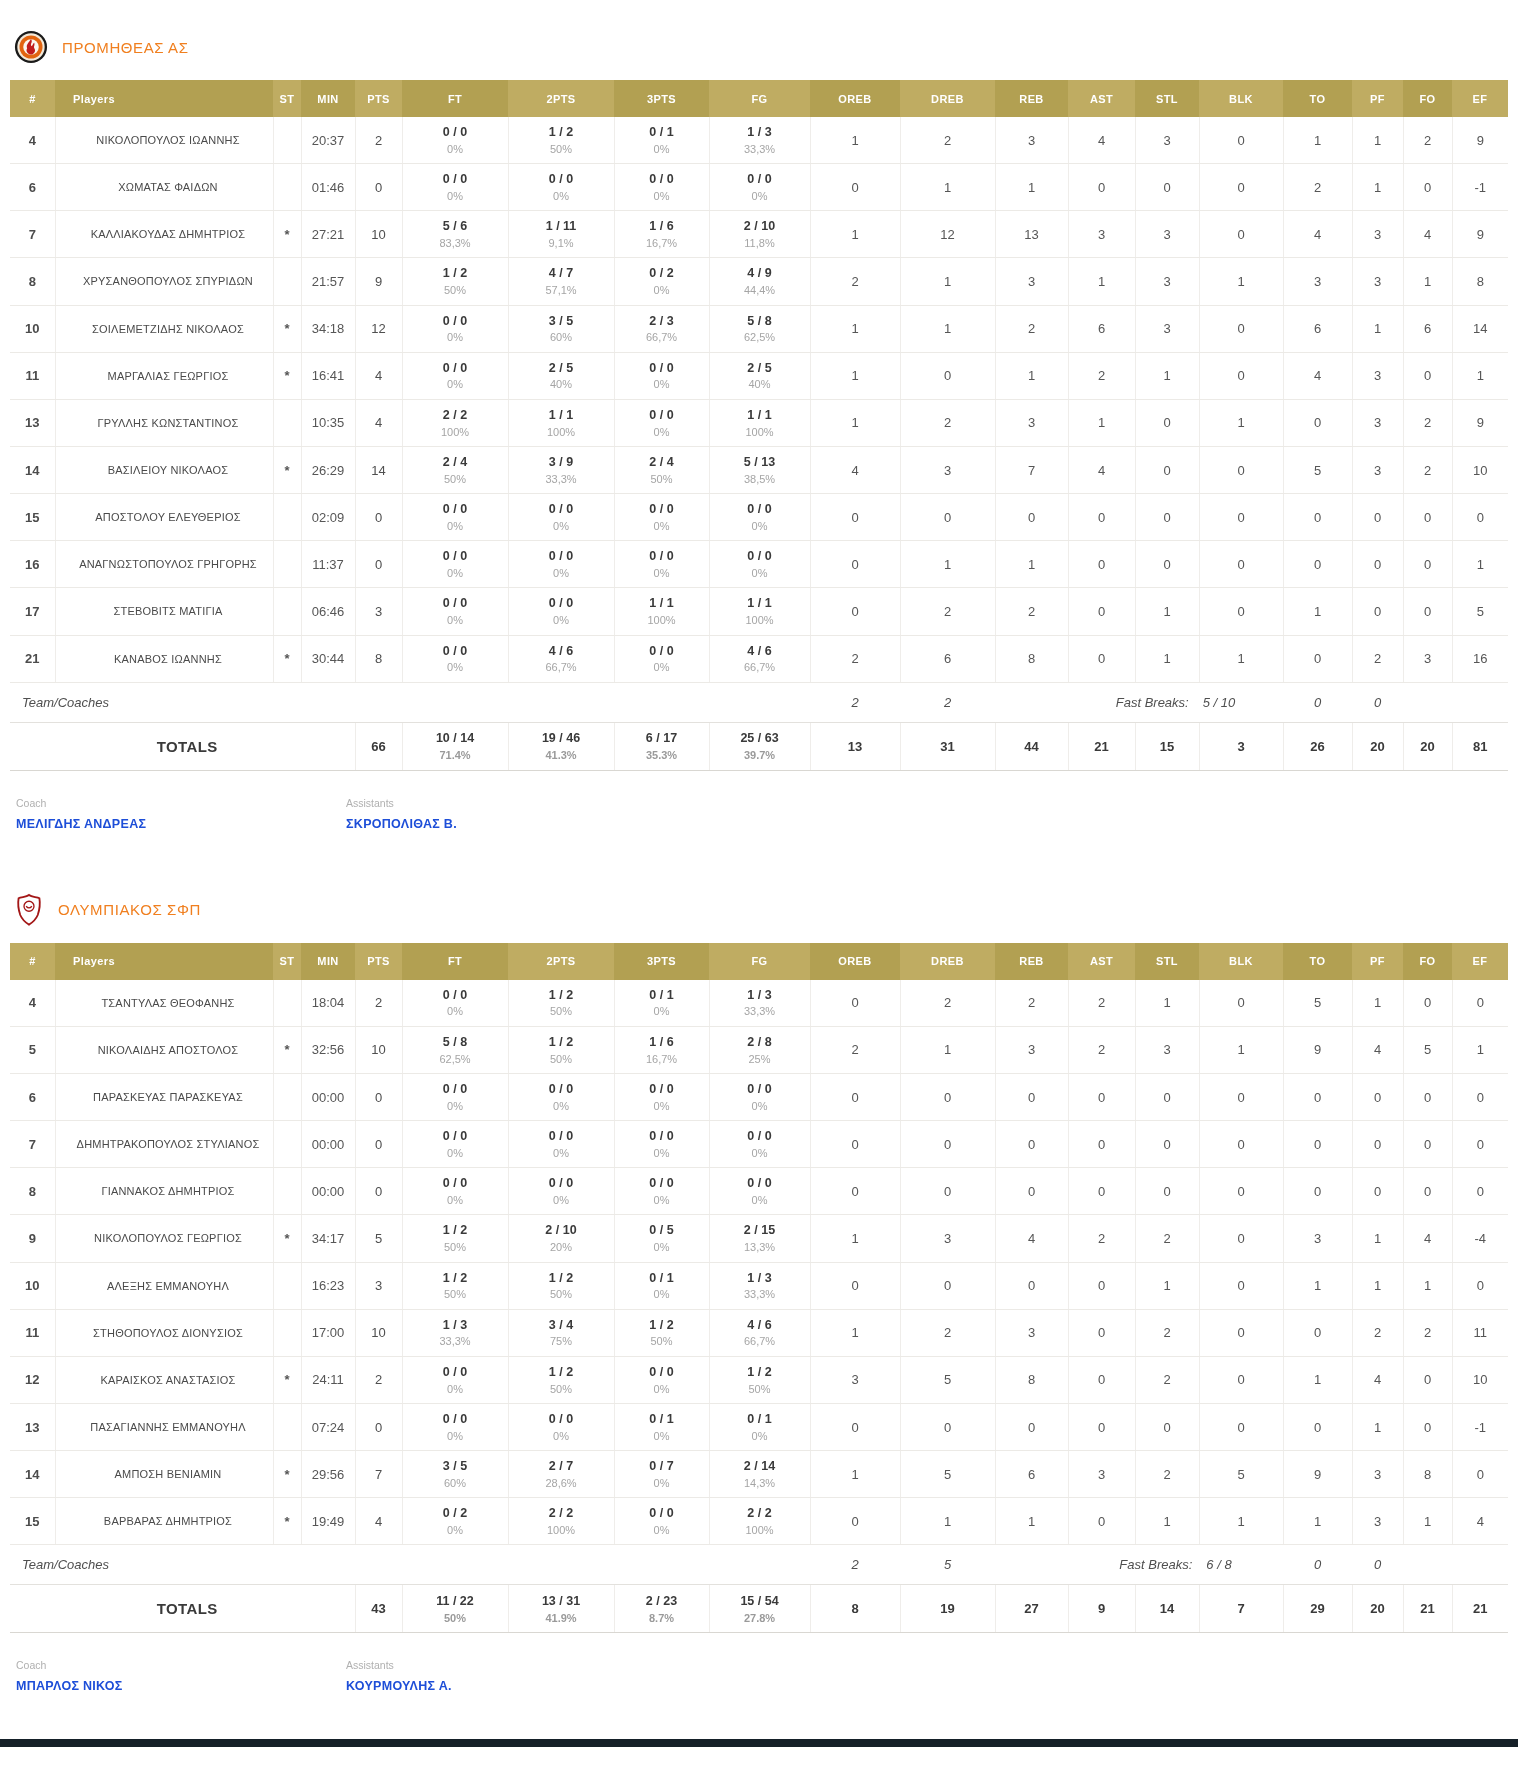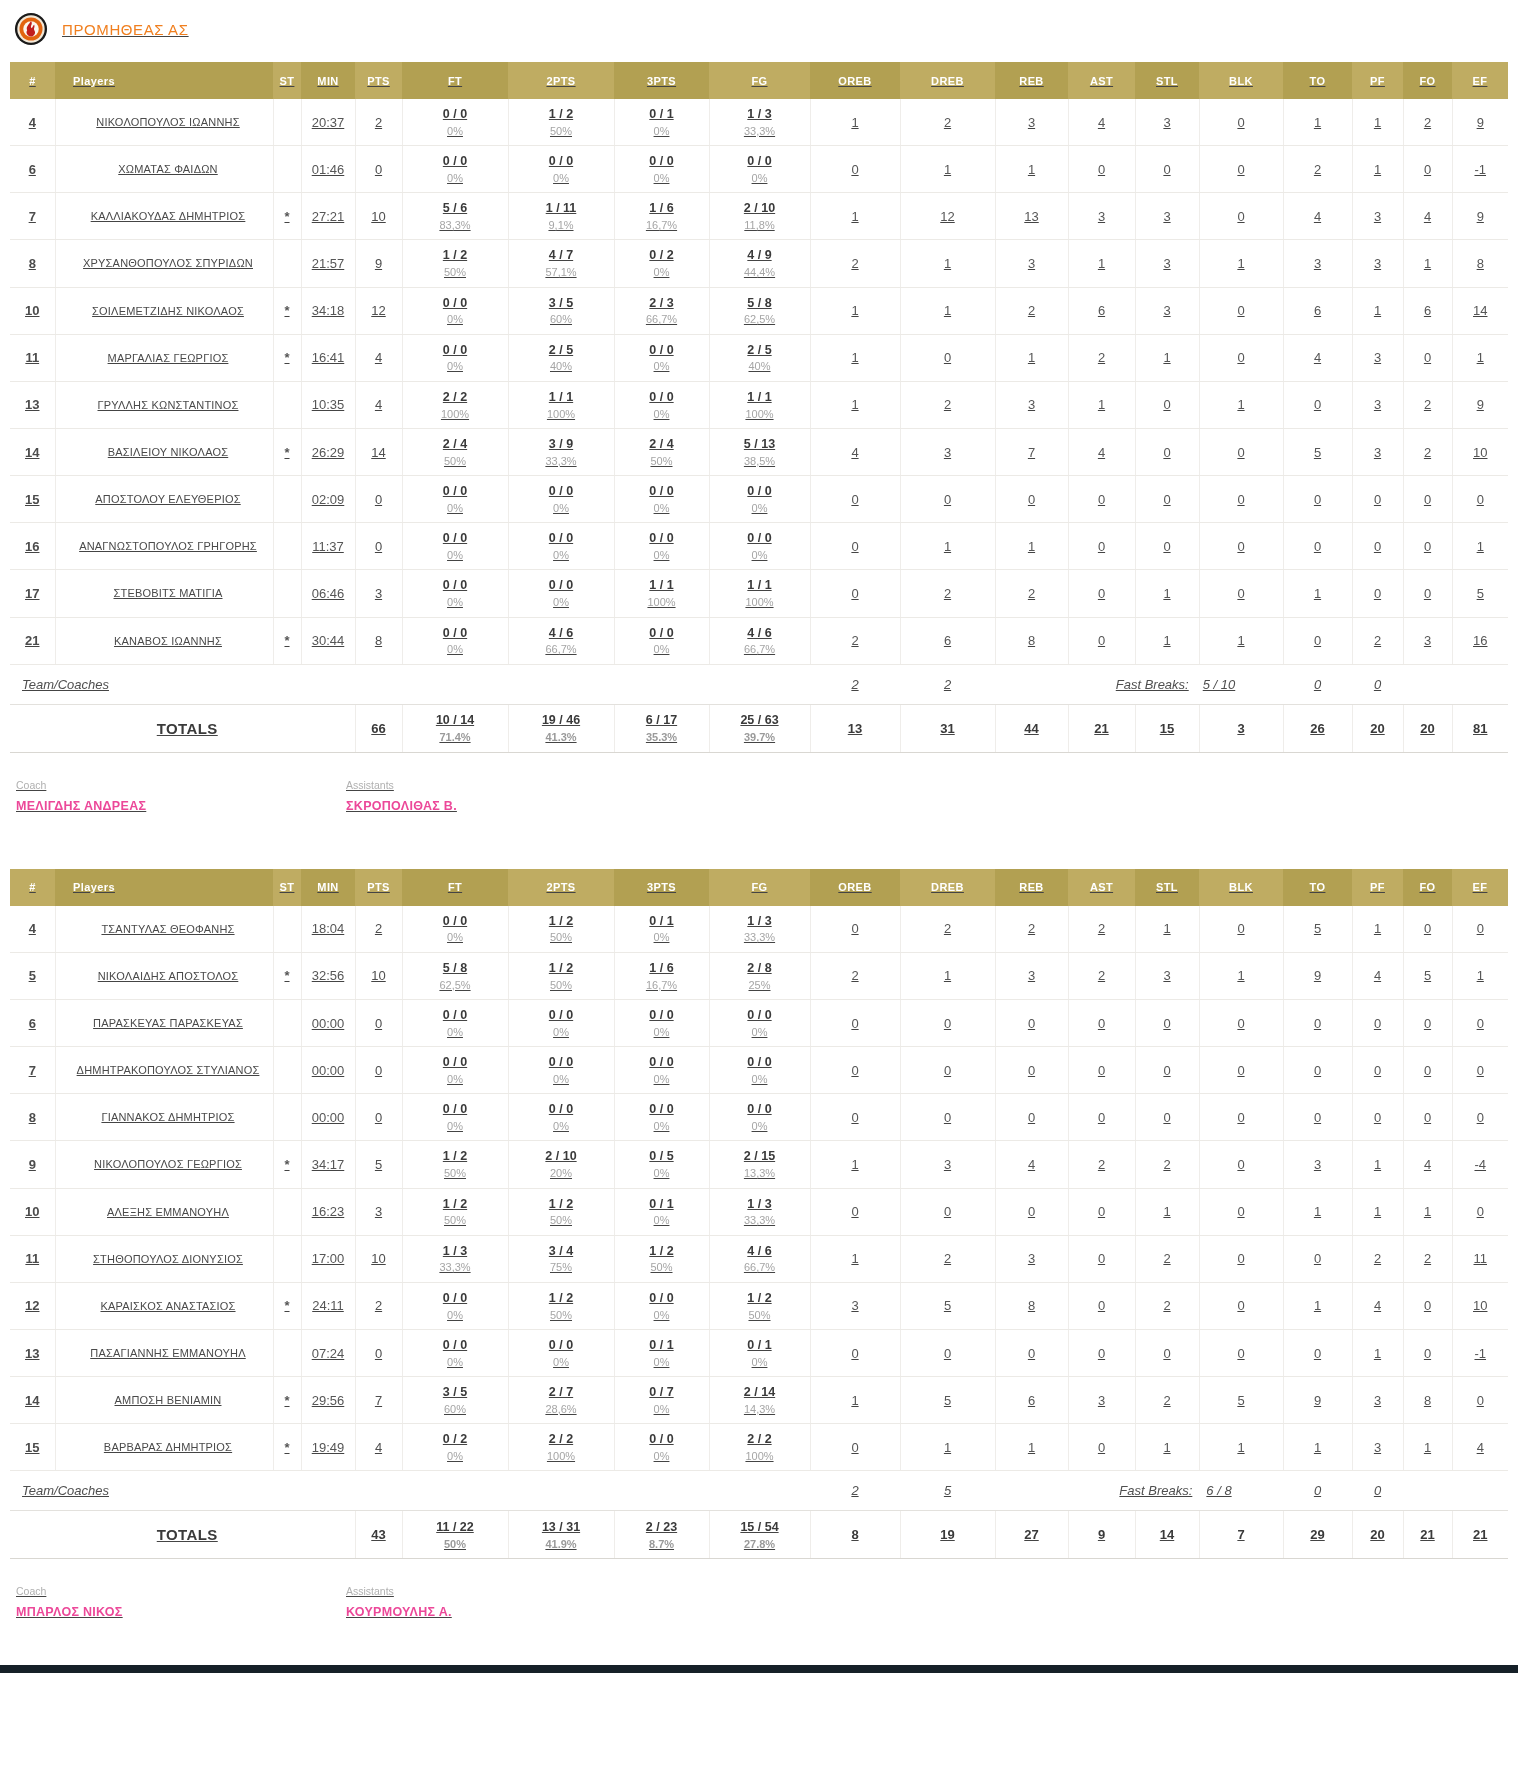--- a/index.html
+++ b/index.html
@@ -1,19 +1,19 @@
 <!DOCTYPE html>
 <html><head>
 <meta charset="utf-8">
 <style>
   * { box-sizing: border-box; }
   html,body { margin:0; padding:0; background:#ffffff; }
   body { width:1518px; font-family:"Liberation Sans", sans-serif; color:#444; }
 
-  .team-section { padding:6px 10px 0 10px;text-decoration:underline; }
+  .team-section { padding:24px 10px 0 10px; }
   .team-section.second { padding-top:56px; }
   .team-header { display:flex; align-items:center; gap:14px; padding:6px 4px 16px 4px; }
   .team-logo { width:34px; height:34px; flex:0 0 auto; }
   .team-name { color:#f07f1f; font-size:15px; letter-spacing:.6px; font-weight:400; }
 
   table.box-score { width:1498px; border-collapse:collapse; table-layout:fixed; }
   thead th { height:37px; color:#fff; font-size:11px; font-weight:bold; text-align:center;
              letter-spacing:.4px; }
   thead th:nth-child(odd) { background:#bfac62; }
   thead th:nth-child(even) { background:#b2a052; }
@@ -38,21 +38,21 @@
 
   tr.totals-row td { border-top:1px solid #e3e1dd; border-bottom:1px solid #d9d7d2;
                      height:48px; font-weight:bold; color:#3a3a3a; }
   tr.totals-row td.tot-label { text-align:center; padding-left:12px; font-size:15px;
                                letter-spacing:.4px; border-left:none; }
   tr.totals-row .pct { font-weight:bold; color:#9a9a9a; }
 
   .coach-block { display:flex; padding:26px 6px 0 6px; }
   .coach-col { width:330px; }
   .coach-label { color:#b0b0b0; font-size:10.5px; }
-  .coach-name { margin-top:8px; font-weight:bold; font-size:12.5px; color:#ec4899; letter-spacing:.3px; }
+  .coach-name { margin-top:8px; font-weight:bold; font-size:12.5px; color:#1d4ed8; letter-spacing:.3px; }
 
   .footer-bar { margin-top:46px; height:8px; width:100%; background:#152028; }
 
   col.c-num{width:45px} col.c-player{width:218px} col.c-st{width:28px} col.c-min{width:54px}
   col.c-pts{width:47px} col.c-ft{width:106px} col.c-p2{width:106px} col.c-p3{width:95px}
   col.c-fg{width:101px} col.c-oreb{width:90px} col.c-dreb{width:95px} col.c-reb{width:73px}
   col.c-ast{width:67px} col.c-stl{width:64px} col.c-blk{width:84px} col.c-to{width:69px}
   col.c-pf{width:51px} col.c-fo{width:49px} col.c-ef{width:56px}
 </style>
 </head>
@@ -568,20 +568,28 @@
       <div class="coach-name">ΜΕΛΙΓΔΗΣ ΑΝΔΡΕΑΣ</div>
     </div>
     <div class="coach-col">
       <div class="coach-label">Assistants</div>
       <div class="coach-name">ΣΚΡΟΠΟΛΙΘΑΣ Β.</div>
     </div>
   </div>
 </div>
 
 <div class="team-section second">
+  <div class="team-header">
+    <svg class="team-logo" viewBox="0 0 36 40" style="width:30px;height:34px;">
+      <path d="M18 2 C14.5 5 8.5 4 5.5 6 c-1 6 0 14 2 20 c3 7 7.5 9.6 10.5 11.6 c3 -2 7.5 -4.6 10.5 -11.6 c2 -6 3 -14 2 -20 C27.5 4 21.5 5 18 2z" fill="none" stroke="#a31616" stroke-width="2.2"></path>
+      <circle cx="18" cy="15.5" r="6" fill="none" stroke="#a31616" stroke-width="1.6"></circle>
+      <path d="M14.5 15.5 q3.5 4 7 0" stroke="#a31616" fill="none" stroke-width="1.4"></path>
+    </svg>
+    <div class="team-name">ΟΛΥΜΠΙΑΚΟΣ ΣΦΠ</div>
+  </div>
 
   <table class="box-score">
     <colgroup>
       <col class="c-num">
         <col class="c-player">
         <col class="c-st">
         <col class="c-min">
         <col class="c-pts">
       <col class="c-ft">
         <col class="c-p2">

